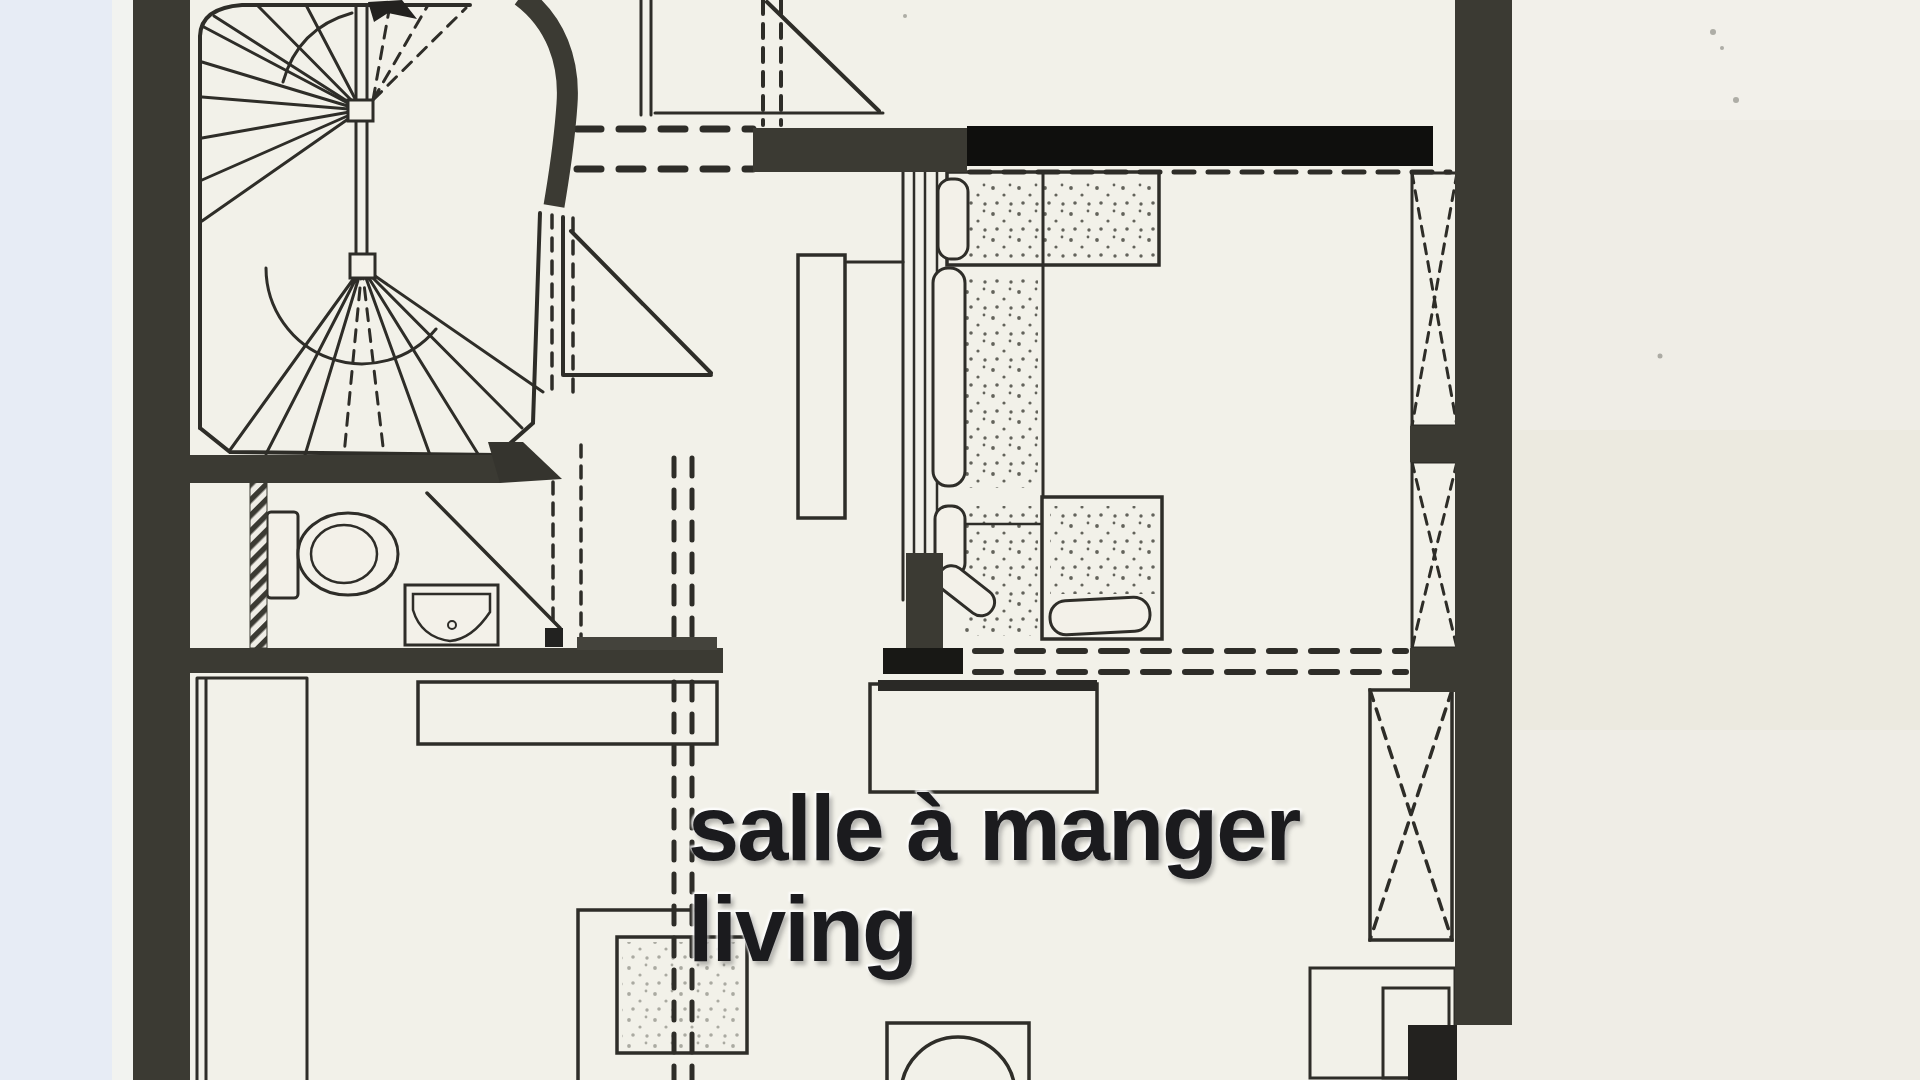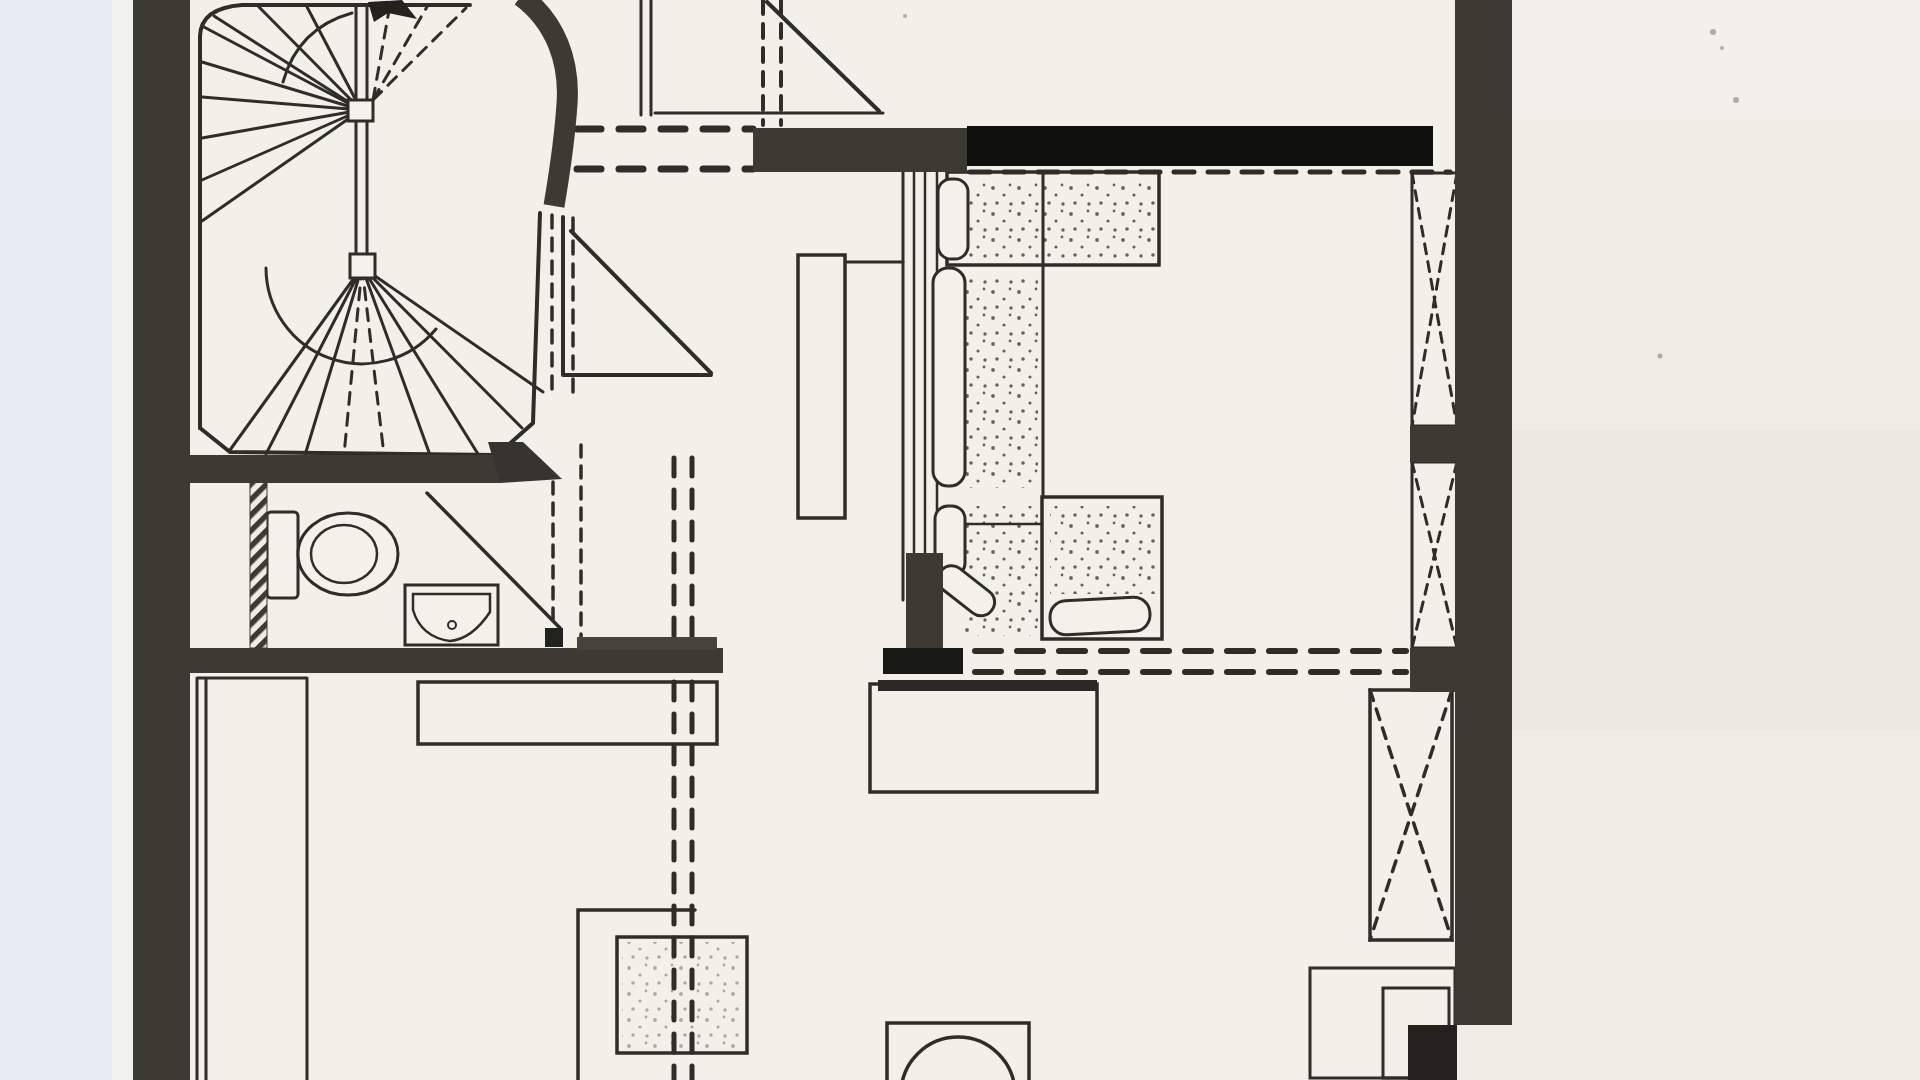--- a/index.html
+++ b/index.html
@@ -192,13 +192,17 @@
 
   <g fill="#6a6a62" opacity="0.5">
     <circle cx="1713" cy="32" r="3"></circle>
     <circle cx="1722" cy="48" r="2"></circle>
     <circle cx="1736" cy="100" r="3"></circle>
     <circle cx="1660" cy="356" r="2.5"></circle>
     <circle cx="905" cy="16" r="2"></circle>
   </g>
 </svg>
 
+  <div class="plan-label">
+    <span class="line">salle à manger</span>
+    <span class="line">living</span>
+  </div>
 </div>
 
 </body></html>

